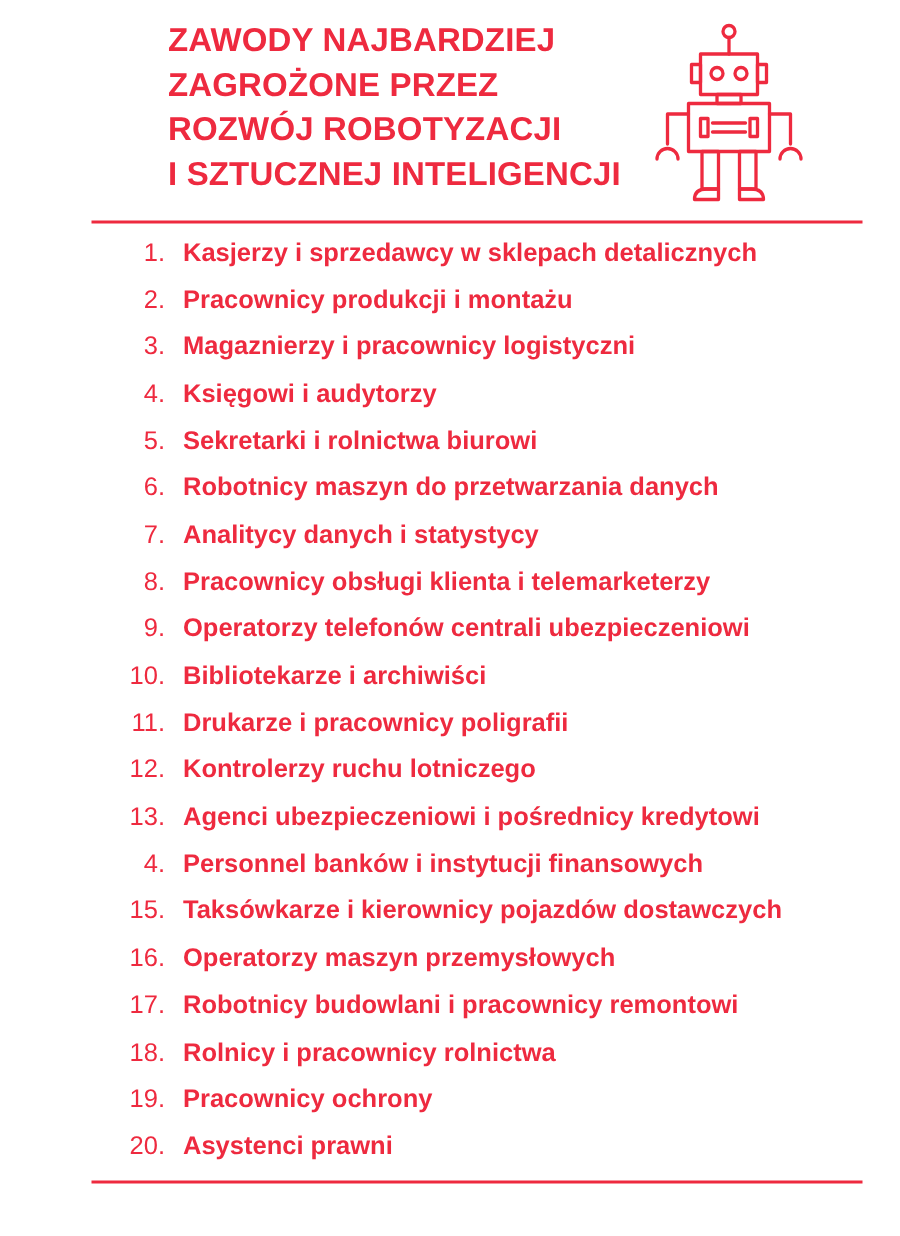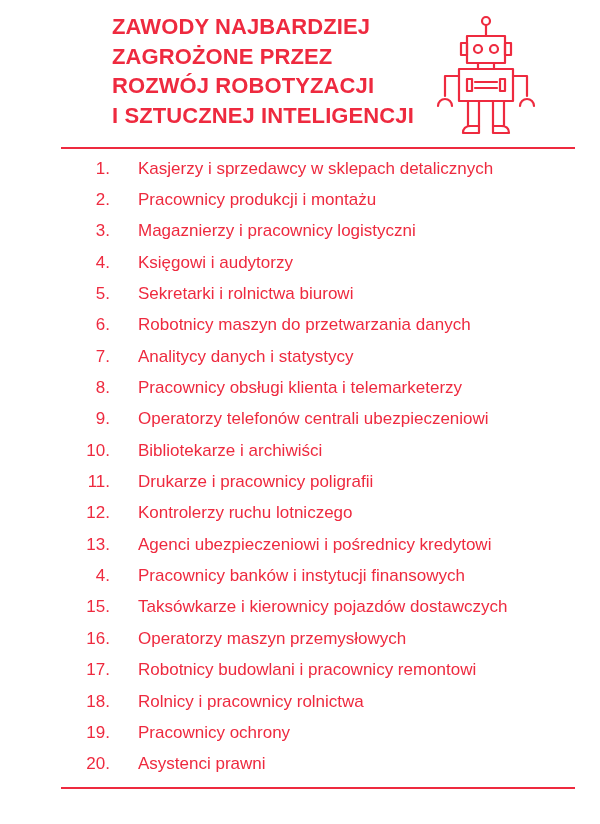--- a/index.html
+++ b/index.html
@@ -7,21 +7,21 @@
          font-family:"Liberation Sans", "DejaVu Sans", sans-serif; color:#ee2a3f; }
   .title { position:absolute; left:75px; top:12px; width:350px;margin-left:37px; }
   .title-line { font-weight:bold; font-size:22px; line-height:29.5px; letter-spacing:0.1px; color:#ee2a3f; white-space:nowrap; }
   .robot { position:absolute; left:430px; top:14px; width:112px; height:122px; }
   .rule { position:absolute; height:2px; background:#ee2a3f; }
   .rule-top { left:61px; top:147px; width:514px; }
   .rule-bottom { left:61px; top:787px; width:514px; }
   .list { position:absolute; left:60px; top:153px; width:530px; margin:0; padding:0; list-style:none; }
   .item { height:31.35px; display:flex; align-items:center; }
   .num { width:50px; text-align:right; font-size:17px; color:#ee2a3f; font-weight:normal; }
-  .label { margin-left:28px; font-size:17px; font-weight:normal; color:#ee2a3f; white-space:nowrap; }
+  .label { margin-left:12px; font-size:17px; font-weight:bold; color:#ee2a3f; white-space:nowrap; }
   .source { position:absolute; right:26px; top:840px; font-size:16px; color:#3b82f6; white-space:nowrap; }
 </style>
 </head>
 <body>
 
 <div class="title">
   <div class="title-line">ZAWODY NAJBARDZIEJ</div>
   <div class="title-line">ZAGROŻONE PRZEZ</div>
   <div class="title-line">ROZWÓJ ROBOTYZACJI</div>
   <div class="title-line">I SZTUCZNEJ INTELIGENCJI</div>
@@ -107,21 +107,21 @@
   <li class="item">
       <span class="num">12.</span>
       <span class="label">Kontrolerzy ruchu lotniczego</span>
     </li>
   <li class="item">
       <span class="num">13.</span>
       <span class="label">Agenci ubezpieczeniowi i pośrednicy kredytowi</span>
     </li>
   <li class="item">
       <span class="num">4.</span>
-      <span class="label">Pracownicy banków i instytucji finansowych</span>
+      <span class="label">Personnel banków i instytucji finansowych</span>
     </li>
   <li class="item">
       <span class="num">15.</span>
       <span class="label">Taksówkarze i kierownicy pojazdów dostawczych</span>
     </li>
   <li class="item">
       <span class="num">16.</span>
       <span class="label">Operatorzy maszyn przemysłowych</span>
     </li>
   <li class="item">

